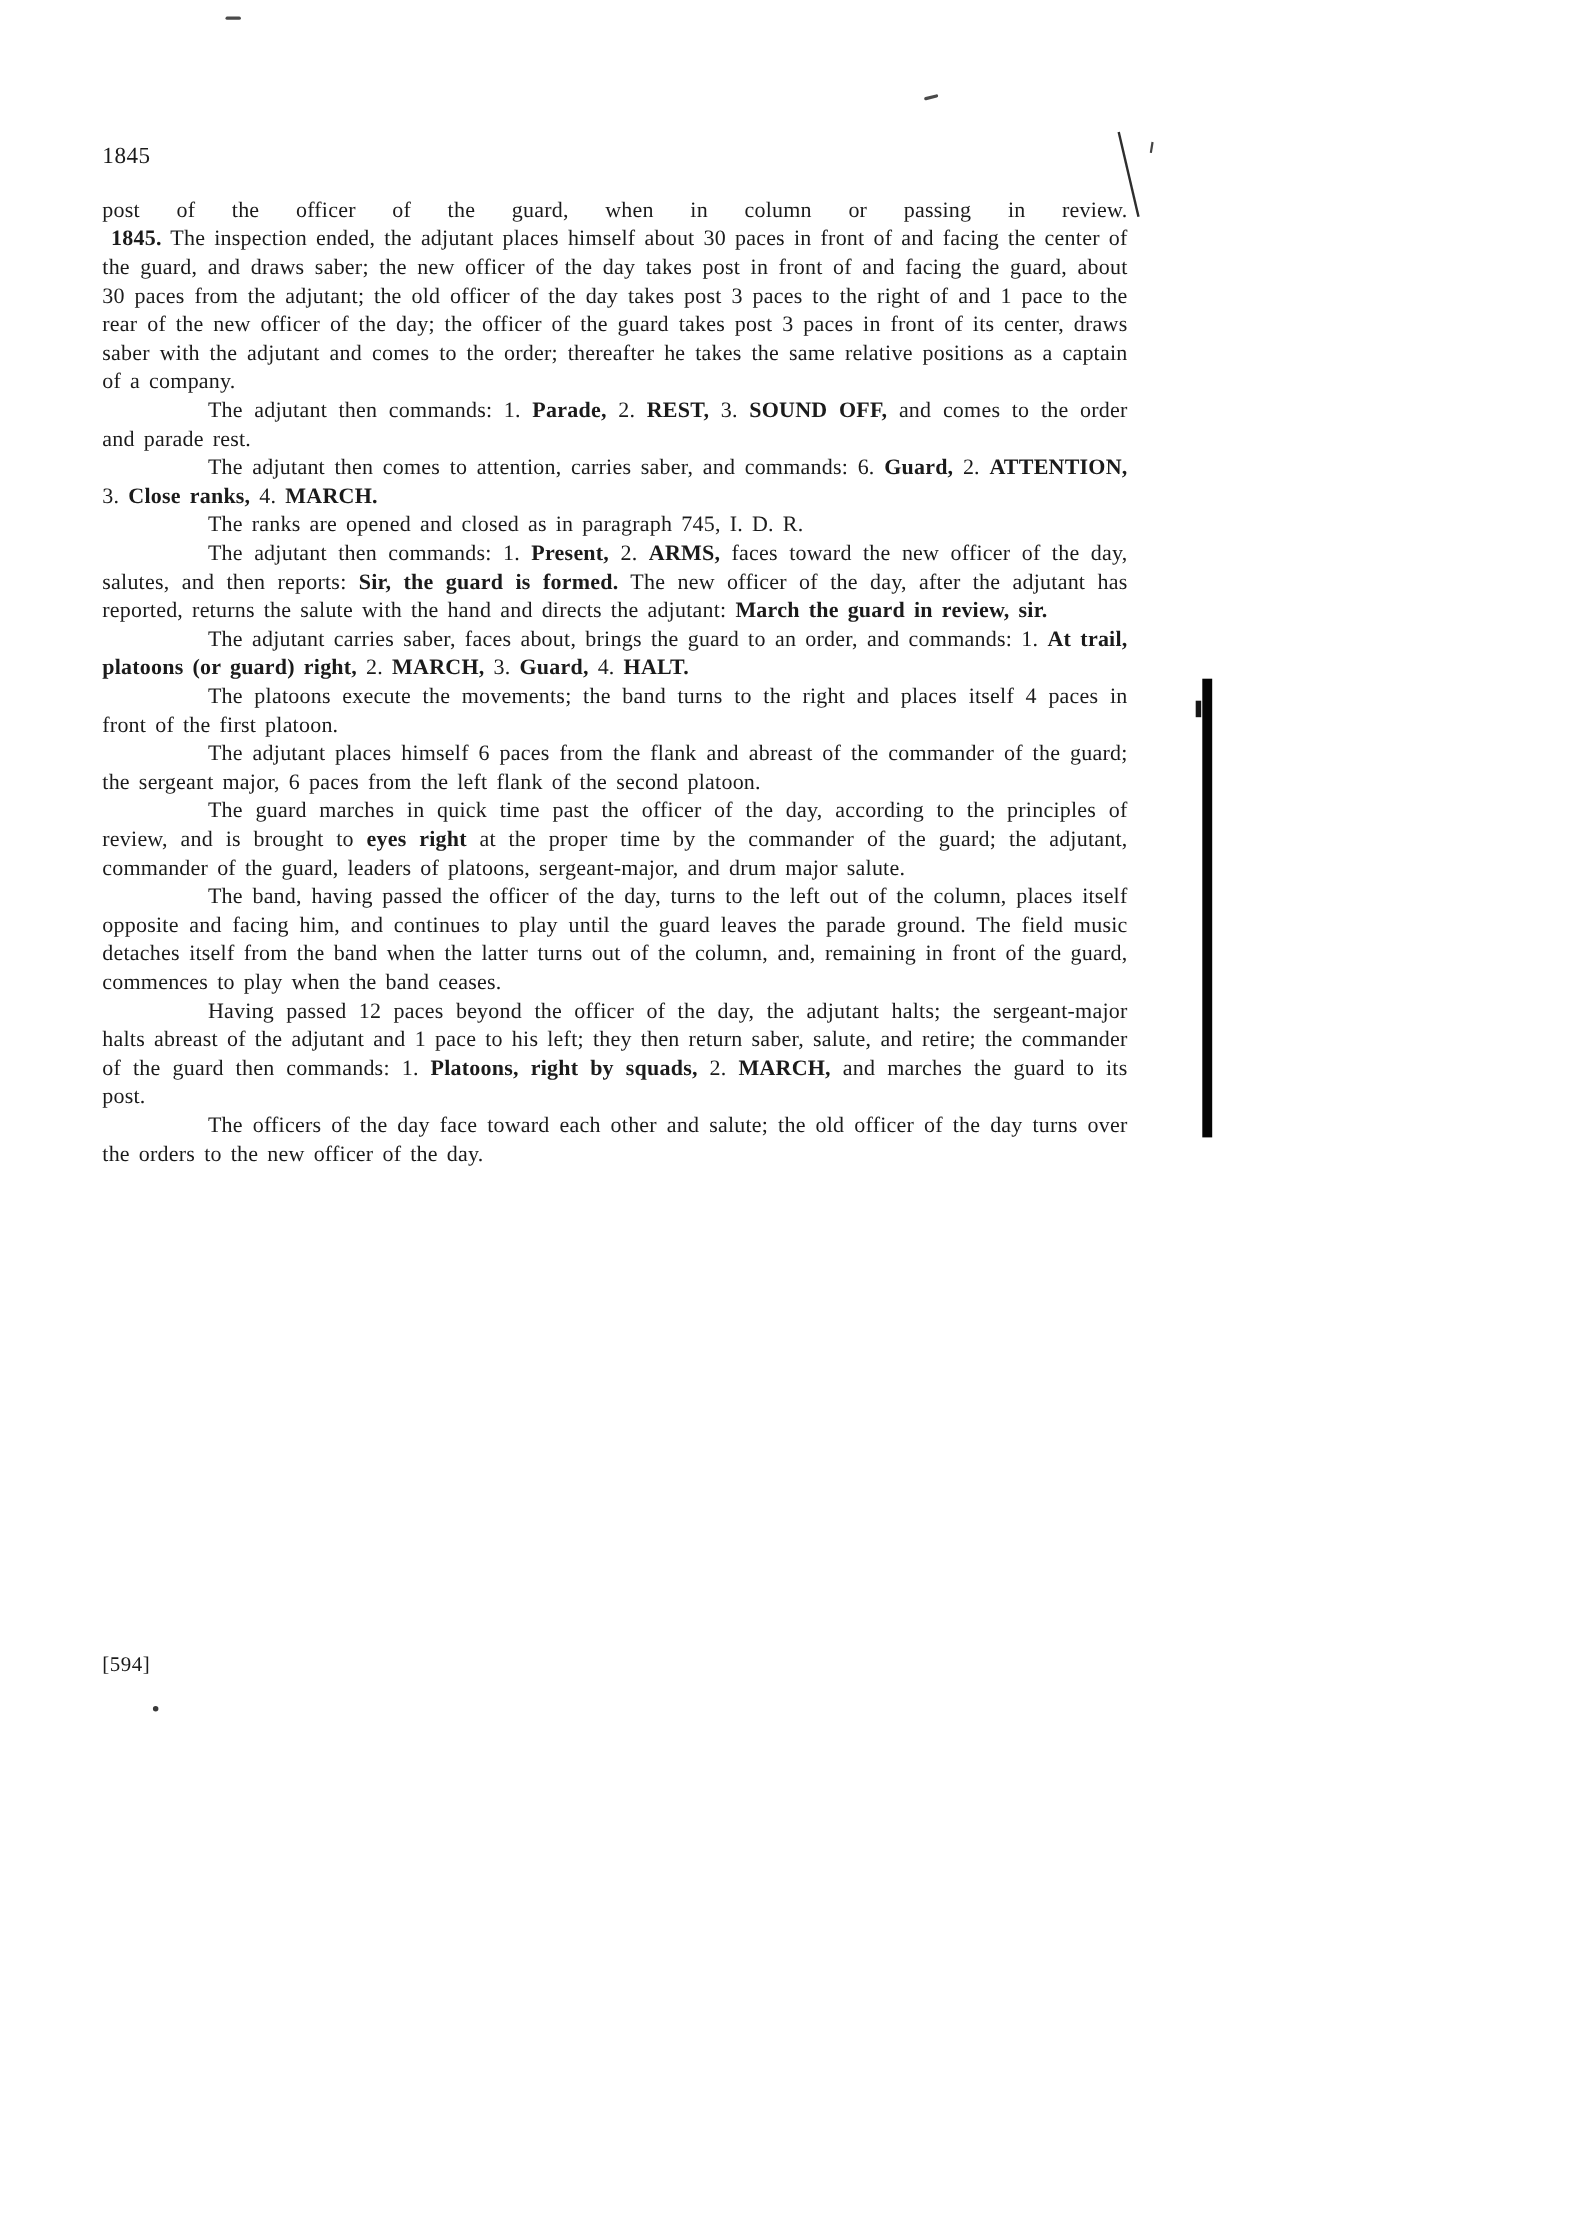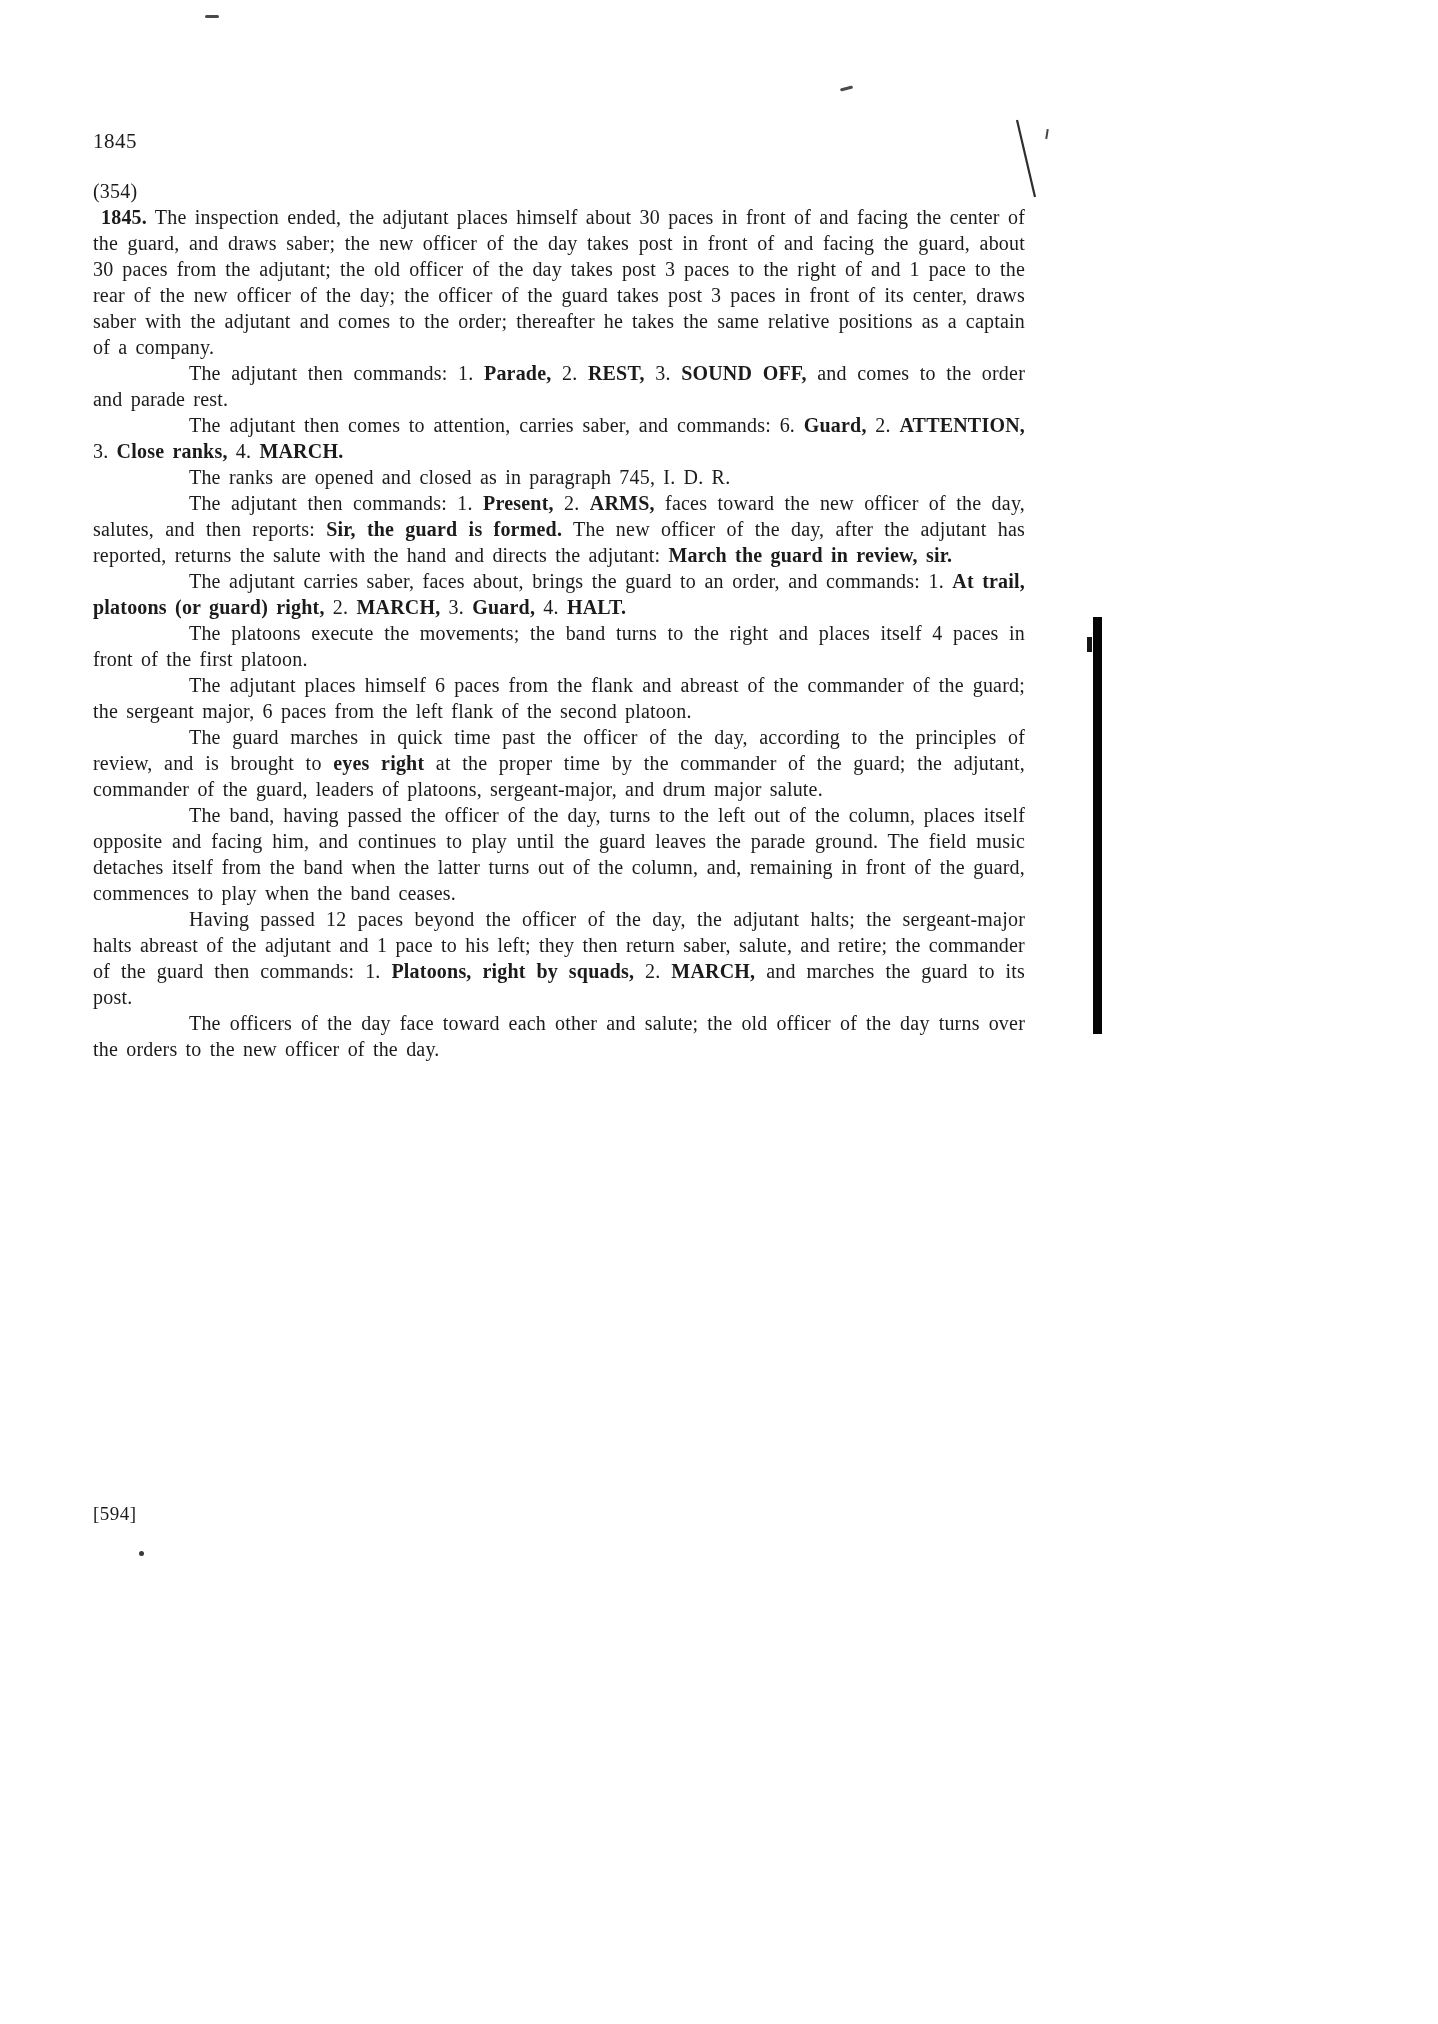--- a/index.html
+++ b/index.html
@@ -58,21 +58,21 @@
   .dot-bottom { left: 139px; top: 1551px; width: 5px; height: 5px; border-radius: 50%; background: #3a3a3a; }
 </style>
 </head>
 <body>
 
 <div class="page">
 
   <div class="content">
     <div class="header-number">1845</div>
     <div>
-        <p class="para indent-none"><span>(354)</span></p>
+        <p class="para indent-none justify-last"><span>post of the officer of the guard, when in column or passing in review.</span></p>
         <p class="para indent-small"><span class="b">1845.</span><span> The inspection ended, the adjutant places himself about 30 paces in front of and facing the center of the guard, and draws saber; the new officer of the day takes post in front of and facing the guard, about 30 paces from the adjutant; the old officer of the day takes post 3 paces to the right of and 1 pace to the rear of the new officer of the day; the officer of the guard takes post 3 paces in front of its center, draws saber with the adjutant and comes to the order; thereafter he takes the same relative positions as a captain of a company.</span></p>
         <p class="para indent-normal"><span>The adjutant then commands: 1. </span><span class="b">Parade,</span><span> 2. </span><span class="b">REST,</span><span> 3. </span><span class="b">SOUND OFF,</span><span> and comes to the order and parade rest.</span></p>
         <p class="para indent-normal"><span>The adjutant then comes to attention, carries saber, and commands: 6. </span><span class="b">Guard,</span><span> 2. </span><span class="b">ATTENTION,</span><span> 3. </span><span class="b">Close ranks,</span><span> 4. </span><span class="b">MARCH.</span></p>
         <p class="para indent-normal"><span>The ranks are opened and closed as in paragraph 745, I. D. R.</span></p>
         <p class="para indent-normal"><span>The adjutant then commands: 1. </span><span class="b">Present,</span><span> 2. </span><span class="b">ARMS,</span><span> faces toward the new officer of the day, salutes, and then reports: </span><span class="b">Sir, the guard is formed.</span><span> The new officer of the day, after the adjutant has reported, returns the salute with the hand and directs the adjutant: </span><span class="b">March the guard in review, sir.</span></p>
         <p class="para indent-normal"><span>The adjutant carries saber, faces about, brings the guard to an order, and commands: 1. </span><span class="b">At trail, platoons (or guard) right,</span><span> 2. </span><span class="b">MARCH,</span><span> 3. </span><span class="b">Guard,</span><span> 4. </span><span class="b">HALT.</span></p>
         <p class="para indent-normal"><span>The platoons execute the movements; the band turns to the right and places itself 4 paces in front of the first platoon.</span></p>
         <p class="para indent-normal"><span>The adjutant places himself 6 paces from the flank and abreast of the commander of the guard; the sergeant major, 6 paces from the left flank of the second platoon.</span></p>
         <p class="para indent-normal"><span>The guard marches in quick time past the officer of the day, according to the principles of review, and is brought to </span><span class="b">eyes right</span><span> at the proper time by the commander of the guard; the adjutant, commander of the guard, leaders of platoons, sergeant-major, and drum major salute.</span></p>
         <p class="para indent-normal"><span>The band, having passed the officer of the day, turns to the left out of the column, places itself opposite and facing him, and continues to play until the guard leaves the parade ground. The field music detaches itself from the band when the latter turns out of the column, and, remaining in front of the guard, commences to play when the band ceases.</span></p>

